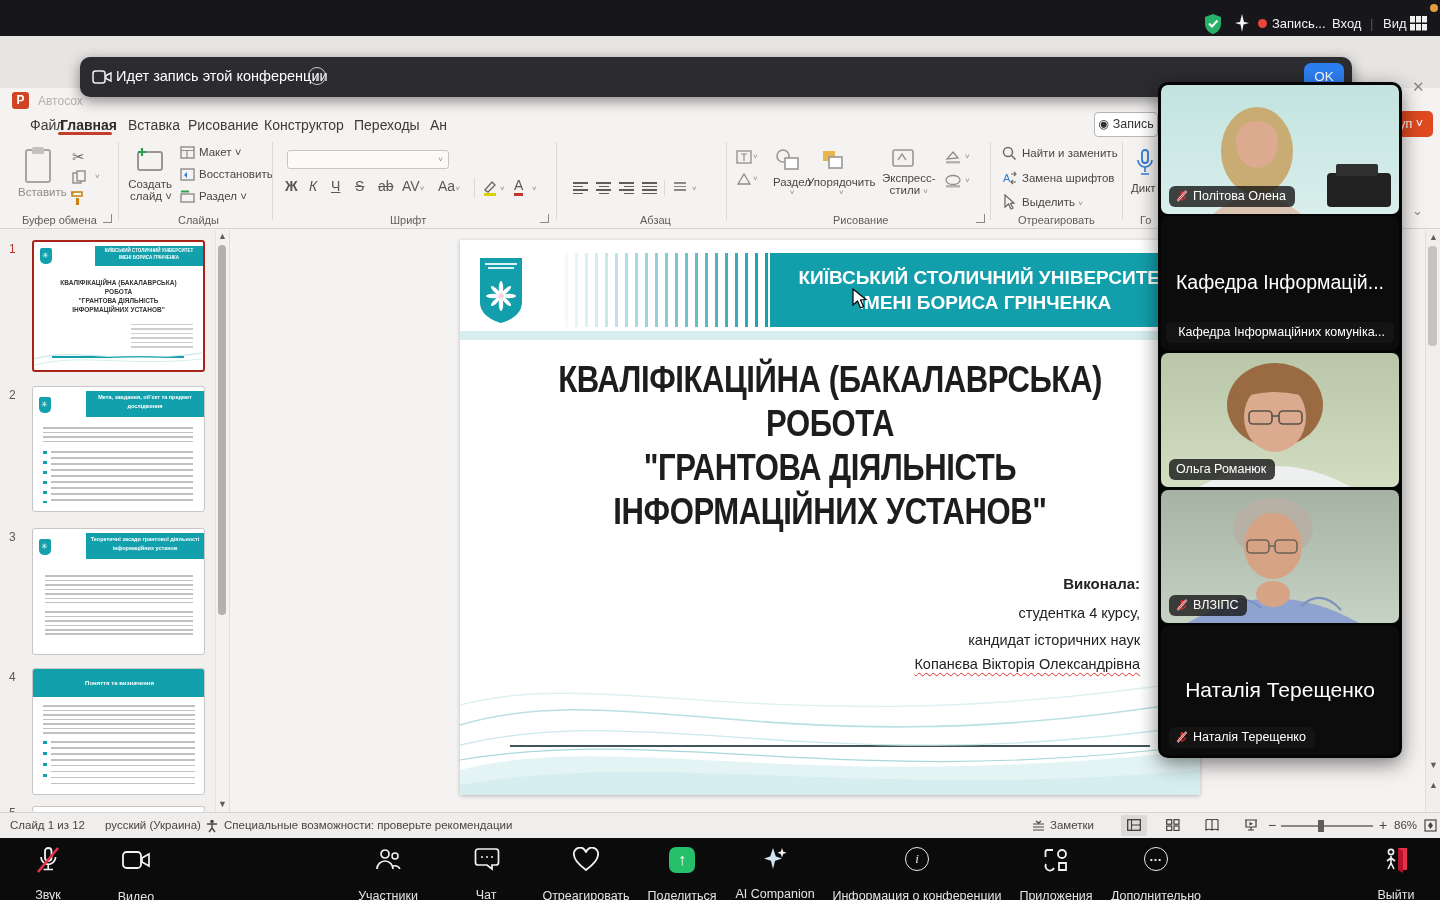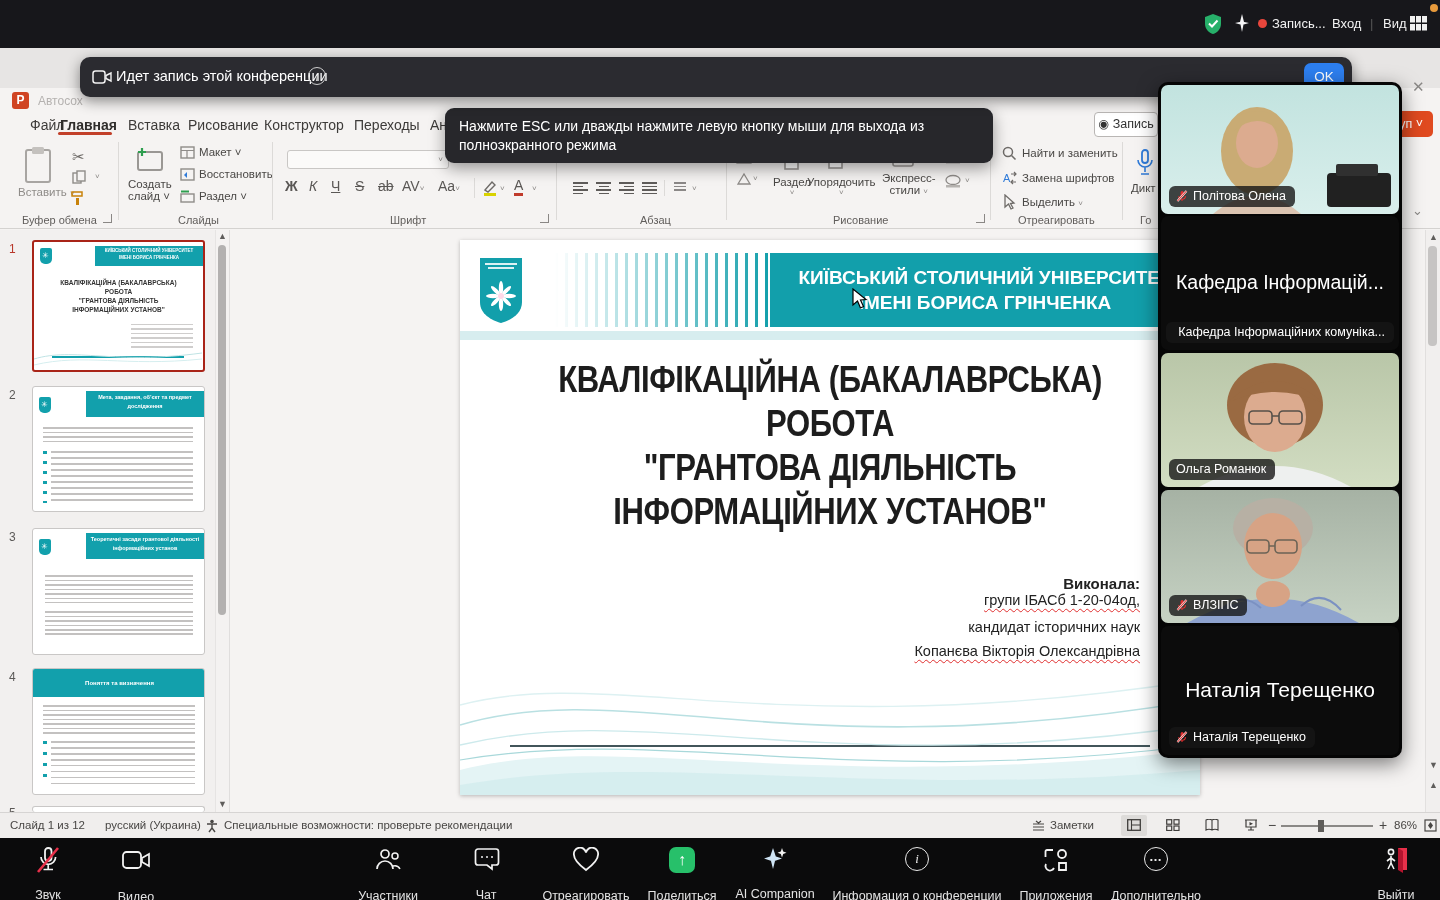--- a/index.html
+++ b/index.html
@@ -1,21 +1,21 @@
 <!DOCTYPE html>
 <html><head>
 <meta charset="utf-8">
 <style>
   html,body{margin:0;padding:0;background:#000;}
   *{box-sizing:border-box;font-family:"Liberation Sans",sans-serif;}
   #screen{position:relative;width:1440px;height:900px;overflow:hidden;background:#e7e5e4;}
   .abs{position:absolute;}
 
   
-  .menubar{left:0;top:0;width:1440px;height:48px;background:#17171b;color:#eee;font-size:13px;}
+  .menubar{left:0;top:0;width:1440px;height:36px;background:#17171b;color:#eee;font-size:13px;}
   .menubar .item{position:absolute;top:16px;color:#f2f2f2;}
   .reddot{width:9px;height:9px;border-radius:50%;background:#e8463c;display:inline-block;margin-right:5px;}
   .orangedot{position:absolute;right:2px;top:4px;width:8px;height:8px;border-radius:50%;background:#e79a3c;}
 
   
   .notif{left:80px;top:57px;width:1272px;height:40px;background:#2b2b30;border-radius:10px;color:#fff;
          box-shadow:0 4px 14px rgba(0,0,0,.45);}
   .notif .txt{position:absolute;left:36px;top:11px;font-size:14.5px;}
   .okbtn{position:absolute;right:8px;top:6px;width:40px;height:28px;background:#2d7ff0;border-radius:7px;
          color:#fff;font-size:13.5px;text-align:center;line-height:28px;text-decoration:underline;}
@@ -170,21 +170,21 @@
   </svg>
   <span class="abs caret" style="left:95px;top:172px">˅</span>
   <div class="ribbon-label" style="left:22px">Буфер обмена</div>
   <div class="launcher" style="left:103px"></div>
   <div class="rdiv" style="left:118px"></div>
 
   <svg class="abs" style="left:134px;top:146px" width="32" height="30" viewBox="0 0 32 30">
     <rect x="4" y="6" width="24" height="18" rx="2" fill="none" stroke="#9a9794" stroke-width="2"></rect>
     <path d="M8,2 v8 M4,6 h8" stroke="#2e9e4f" stroke-width="2.2"></path>
   </svg>
-  <div class="rbtn" style="left:128px;top:178px;text-align:left;width:44px">
+  <div class="rbtn" style="left:128px;top:178px;text-align:right;width:44px">
     <div>Создать</div>
       <div>слайд ˅</div>
   </div>
   <svg class="abs" style="left:180px;top:146px" width="15" height="13" viewBox="0 0 15 13">
       <rect x="1" y="1" width="13" height="11" fill="none" stroke="#8f8c89" stroke-width="1.4"></rect>
       <path d="M1,4.5 h13 M7,4.5 v7.5" stroke="#8f8c89" stroke-width="1.2"></path>
     </svg>
   <div class="rbtn" style="left:199px;top:146px">Макет ˅</div>
   <svg class="abs" style="left:180px;top:168px" width="15" height="13" viewBox="0 0 15 13">
       <rect x="1" y="1" width="13" height="11" fill="none" stroke="#8f8c89" stroke-width="1.4"></rect>
@@ -413,21 +413,21 @@
 
     <div class="slide-title">
       <div>КВАЛІФІКАЦІЙНА (БАКАЛАВРСЬКА)</div>
       <div>РОБОТА</div>
       <div>"ГРАНТОВА ДІЯЛЬНІСТЬ</div>
       <div>ІНФОРМАЦІЙНИХ УСТАНОВ"</div>
     </div>
 
     <div class="credits">
       <div class="b">Виконала:</div>
-      <div class="n"><span class="wavy">групи ІБАСб 1-20-04од,</span></div>
+      <div class="n" style="margin-top:13px">студентка 4 курсу,</div>
       <div class="n" style="margin-top:11px">кандидат історичних наук</div>
       <div class="n" style="margin-top:8px"><span class="wavy">Копанєва Вікторія Олександрівна</span></div>
     </div>
 
     <div class="hr-line"></div>
 
     <svg class="abs" style="left:0;top:390px" width="740" height="165" viewBox="0 0 740 165">
       <path d="M0,140 C160,100 340,165 740,120 L740,165 L0,165 Z" fill="#e4f4f5"></path>
       <path d="M0,155 C200,120 400,170 740,140 L740,165 L0,165 Z" fill="#d2ecee" opacity=".8"></path>
       <path d="M0,95 C170,45 330,140 740,70" stroke="#b9e0e2" fill="none" stroke-width="1.6"></path>
@@ -679,15 +679,14 @@
   <div class="abs notif" style="z-index:45">
     <svg class="abs" style="left:12px;top:12px" width="20" height="16" viewBox="0 0 20 16">
       <rect x="1" y="2" width="12" height="12" rx="2.5" fill="none" stroke="#f2f2f2" stroke-width="1.5"></rect>
       <path d="M14,6.5 L19,4 V12 L14,9.5 Z" fill="none" stroke="#f2f2f2" stroke-width="1.4"></path>
     </svg>
     <span class="txt">Идет запись этой конференции</span>
     <span class="abs" style="left:228px;top:10px;width:18px;height:18px;border:1.4px solid #cfcfcf;border-radius:50%;text-align:center;line-height:18px;font-size:11px;color:#cfcfcf;font-style:italic">i</span>
     <div class="okbtn">OK</div>
   </div>
 
-  <div class="abs esctip"><span>Нажмите ESC или дважды нажмите левую кнопку мыши для выхода из полноэкранного режима</span></div>
 
 </div>
 
 </body></html>

